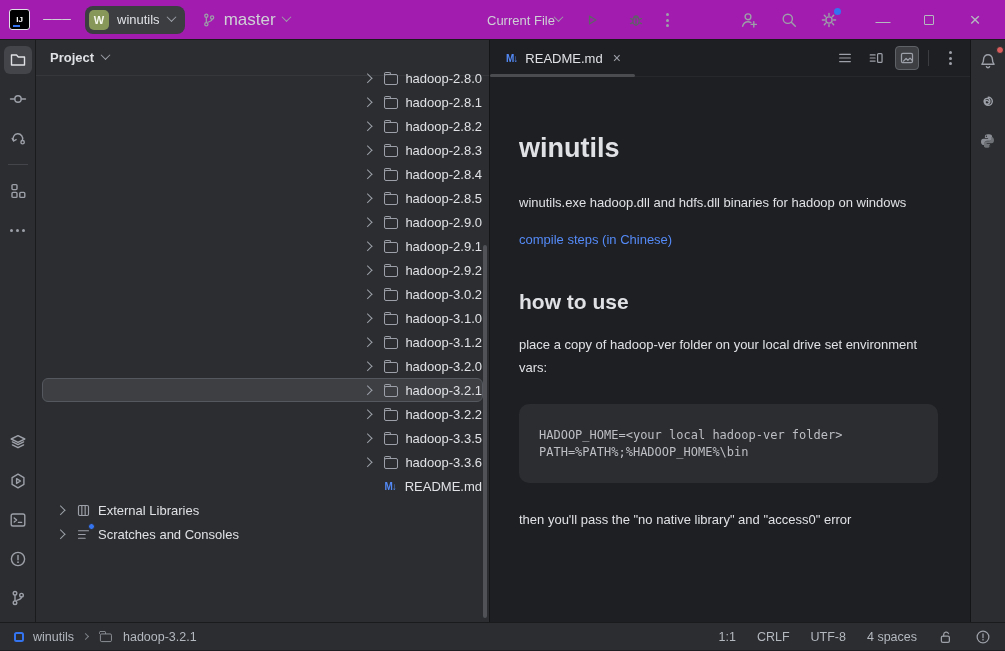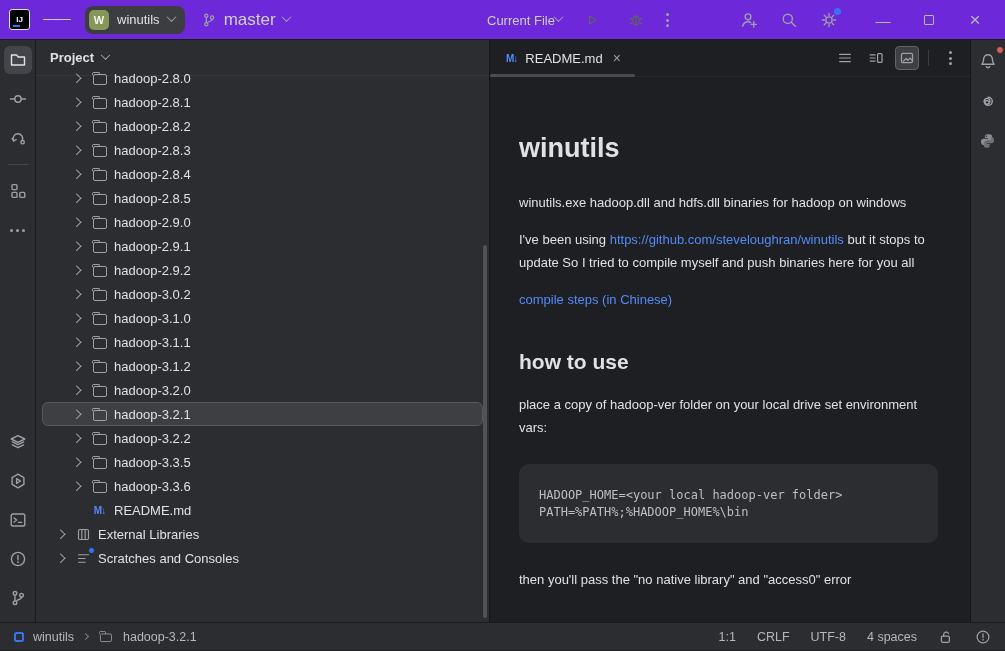--- a/index.html
+++ b/index.html
@@ -8,21 +8,21 @@
     font-family: "Liberation Sans", sans-serif;
     background:#1e1f22; color:#dfe1e5;
     -webkit-font-smoothing: antialiased;
   }
   svg { display:block; }
   .st { stroke:#9da0a8; stroke-width:1.4; fill:none; stroke-linecap:round; stroke-linejoin:round; }
   .st-bright { stroke:#dfe1e5; }
   .st-dim { stroke:#5f6267; }
 
   
-  .titlebar { height:40px; background:#6d28d9; border-bottom:1px solid #1a1b1d;
+  .titlebar { height:40px; background:#a21caf; border-bottom:1px solid #1a1b1d;
     display:flex; align-items:center; padding:0 0 0 9px; position:relative; }
   .logo { width:21px; height:21px; border:1.5px solid #dfe1e5; border-radius:3px;
     background:#000; display:flex; align-items:center; justify-content:center;
     font-size:8px; font-weight:bold; color:#fff; position:relative; }
   .logo::after { content:""; position:absolute; left:3px; bottom:2px; width:7px; height:2px; background:#3574f0; }
   .icon-btn { width:28px; height:28px; border-radius:6px; display:flex; align-items:center; justify-content:center; }
   .burger { margin-left:13px; }
   .burger span { display:block; width:16px; height:1.6px; background:#ced0d6; border-radius:1px; margin:2.4px 0; }
   .chip { margin-left:14px; height:28px; background:#3b3d41; border-radius:8px;
     display:flex; align-items:center; gap:8px; padding:0 10px 0 4px; }
@@ -58,21 +58,21 @@
 
   
   .project-panel { width:454px; background:#2b2d30; border-right:1px solid #141517; position:relative; overflow:hidden; }
   .panel-header { height:36px; display:flex; align-items:center; gap:8px; padding:0 14px;
     font-size:13px; font-weight:bold; color:#dfe1e5; border-bottom:1px solid #35373b; }
   .tree { margin-top:-10px; overflow:hidden; }
   .row { height:24px; display:flex; align-items:center; gap:6px; margin:0 6px;
     border:1px solid transparent; border-radius:6px; font-size:13px; color:#dfe1e5; }
   .row.sel { background:#3d3f43; border-color:#55585e; }
   .row .lbl { white-space:nowrap; }
-  .d1 { padding-left:26px; }
+  .d1 { padding-left:26px;justify-content:flex-end; }
   .d0 { padding-left:10px; }
   .chev { width:16px; height:16px; display:flex; align-items:center; justify-content:center; flex:none; }
   .chev::before { content:""; width:5.5px; height:5.5px; border-right:1.4px solid #9da0a8; border-bottom:1.4px solid #9da0a8;
     transform:rotate(-45deg); margin-left:-2px; }
   .chev.none::before { display:none; }
   .ico { width:17px; height:17px; display:flex; align-items:center; justify-content:center; flex:none; }
   .ico-folder { width:14px; height:10.5px; border:1.3px solid #9da0a8; border-radius:2px; position:relative; margin-top:3px; }
   .ico-folder::before { content:""; position:absolute; top:-3.6px; left:-1.3px; width:5.5px; height:2.6px;
     border:1.3px solid #9da0a8; border-bottom:none; border-radius:2px 2px 0 0; }
   .md-ico { font-size:10px; font-weight:bold; color:#548af7; letter-spacing:-1px; white-space:nowrap; }
@@ -361,27 +361,20 @@
           <span class="ico">
             <span class="ico-folder"></span>
           </span>
           <span class="lbl">hadoop-3.1.0</span>
         </div>
       <div class="row d1">
           <span class="chev"></span>
           <span class="ico">
             <span class="ico-folder"></span>
           </span>
-          <span class="lbl">hadoop-3.1.1</span>
-        </div>
-      <div class="row d1">
-          <span class="chev"></span>
-          <span class="ico">
-            <span class="ico-folder"></span>
-          </span>
           <span class="lbl">hadoop-3.1.2</span>
         </div>
       <div class="row d1">
           <span class="chev"></span>
           <span class="ico">
             <span class="ico-folder"></span>
           </span>
           <span class="lbl">hadoop-3.2.0</span>
         </div>
       <div class="row d1 sel">
@@ -476,21 +469,20 @@
               <i></i>
               <i></i>
             </div>
         </div>
       </div>
     </div>
 
     <div class="preview">
       <h1>winutils</h1>
       <p class="p1">winutils.exe hadoop.dll and hdfs.dll binaries for hadoop on windows</p>
-      <p class="p2"><span>I've been using </span><a href="#">https://github.com/steveloughran/winutils</a><span> but it stops to update So I tried to compile myself and push binaries here for you all</span></p>
       <p class="plink"><a href="#">compile steps (in Chinese)</a></p>
       <h2>how to use</h2>
       <p class="p3">place a copy of hadoop-ver folder on your local drive set environment vars:</p>
       <div class="codeblock"><span>HADOOP_HOME=&lt;your local hadoop-ver folder&gt;</span>
 <span>PATH=%PATH%;%HADOOP_HOME%\bin</span></div>
       <p class="p4">then you'll pass the "no native library" and "access0" error</p>
     </div>
   </div>
 
   <div class="strip-right">

